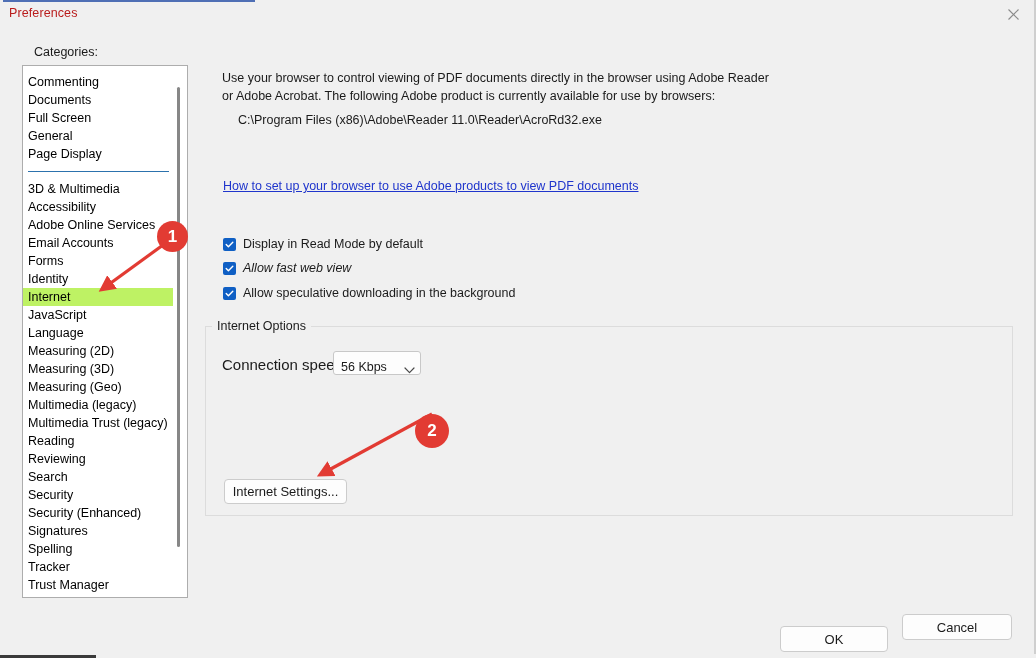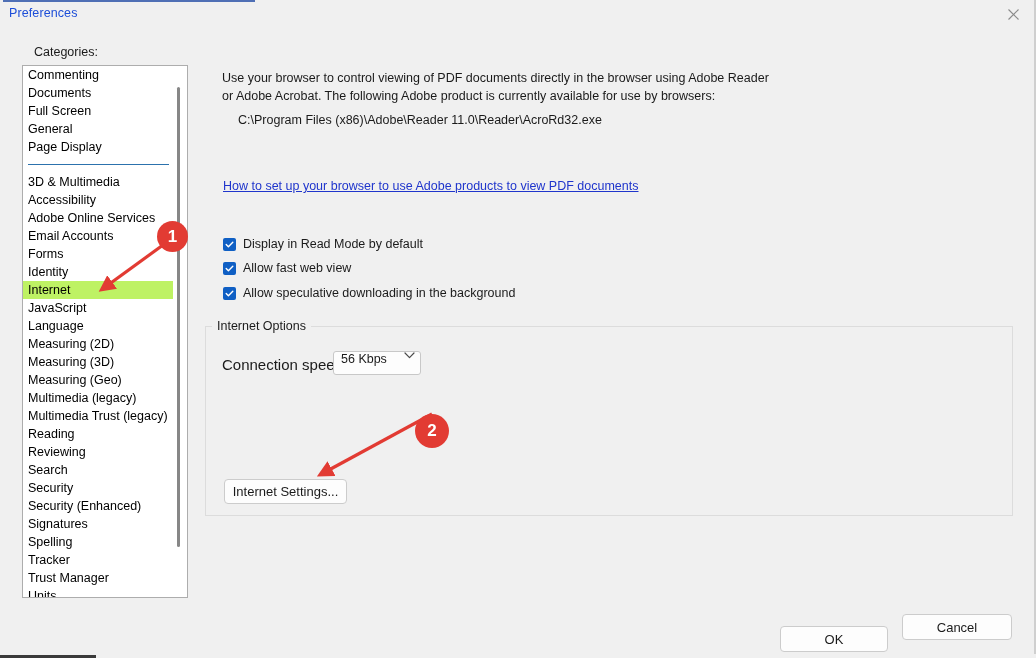--- a/index.html
+++ b/index.html
@@ -22,21 +22,21 @@
     background: #f0f0f0;
   }
   .titlebar-accent {
     position: absolute; left: 3px; top: 0;
     width: 252px; height: 2px;
     background: #4f6fb5;
   }
   .titlebar-title {
     position: absolute; left: 9px; top: 6px;
     font-size: 12.5px;
-    color: #1d4ed8;
+    color: #b91c1c;
     letter-spacing: 0.1px;
   }
   .close-btn {
     position: absolute; right: 0; top: 0;
     width: 46px; height: 28px;
     display: flex; align-items: center; justify-content: center;
   }
   .close-btn svg { display: block; }
   .win-edge-right {
     position: absolute; right: 0; top: 0;
@@ -53,20 +53,21 @@
     position: absolute; left: 22px; top: 65px;
     width: 166px; height: 533px;
     background: #ffffff;
     border: 1px solid #adadad;
     box-sizing: border-box;
     overflow: hidden;
   }
   .catlist-inner {
     position: absolute; left: 0; top: 0;
     width: 150px;
+    padding-top: 7px;
   }
   .cat-item {
     height: 18px;
     line-height: 18px;
     padding-left: 5px;
     font-size: 12.5px;
     color: #000000;
     white-space: nowrap;
     box-sizing: border-box;
   }
@@ -131,21 +132,21 @@
 
   
   .checkrow {
     position: absolute; left: 223px;
     height: 18px;
     display: flex; align-items: center;
     font-size: 12.5px; color: #1a1a1a;
     white-space: nowrap;
   }
   #cb-0 { top: 235px; }
-  #cb-1 { top: 259px; }
+  #cb-1 { top: 259px; font-style: italic; }
   #cb-2 { top: 284px; }
   .cbox {
     width: 13px; height: 13px;
     border-radius: 2px;
     background: #0f5fc4;
     margin-right: 7px;
     flex: 0 0 auto;
     display: flex; align-items: center; justify-content: center;
   }
   .cbox svg { display: block; }
@@ -155,21 +156,21 @@
     position: absolute; left: 222px; top: 356px;
     font-size: 15px; color: #1a1a1a;
   }
   .combo {
     position: absolute; left: 333px; top: 351px;
     width: 88px; height: 24px;
     background: #fdfdfd;
     border: 1px solid #c8c8c8;
     border-radius: 3px;
     box-sizing: border-box;
-    display: flex; align-items: flex-start;
+    display: flex; align-items: flex-end;
   }
   .combo-value {
     font-size: 12.5px; color: #1a1a1a;
     padding-left: 7px;
     flex: 1 1 auto;
     white-space: nowrap;
   }
   .combo-arrow {
     width: 22px;
     display: flex; align-items: center; justify-content: center;

